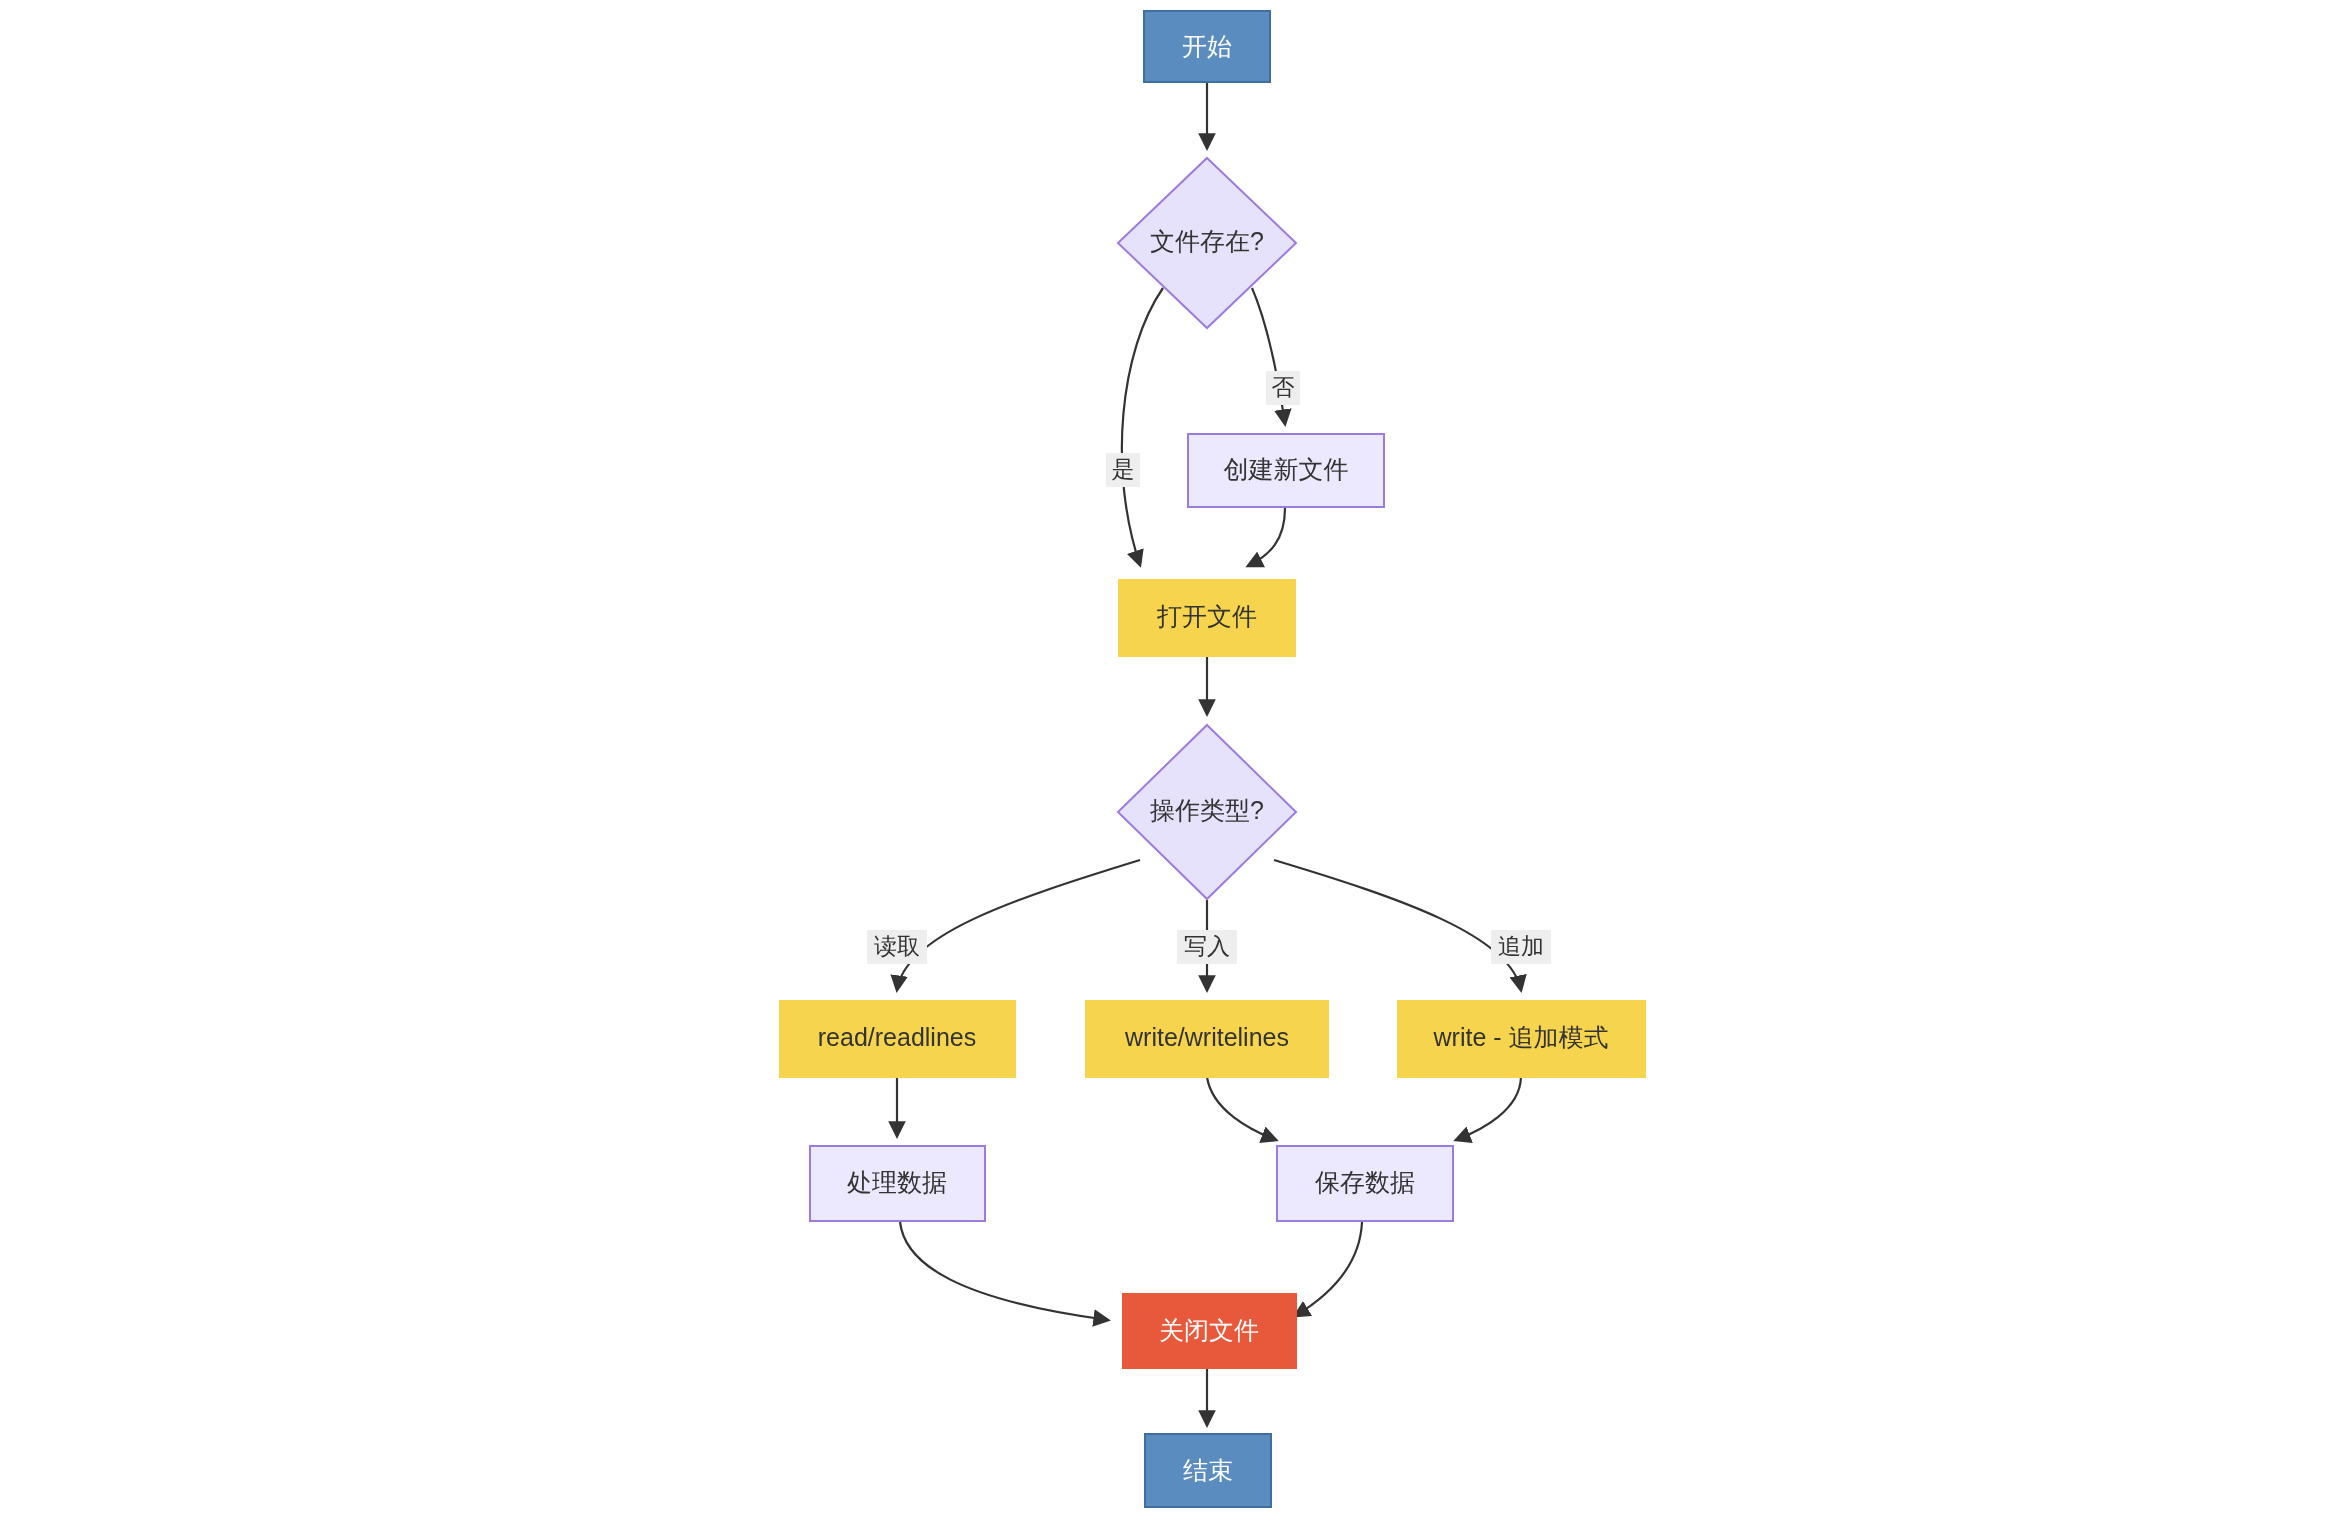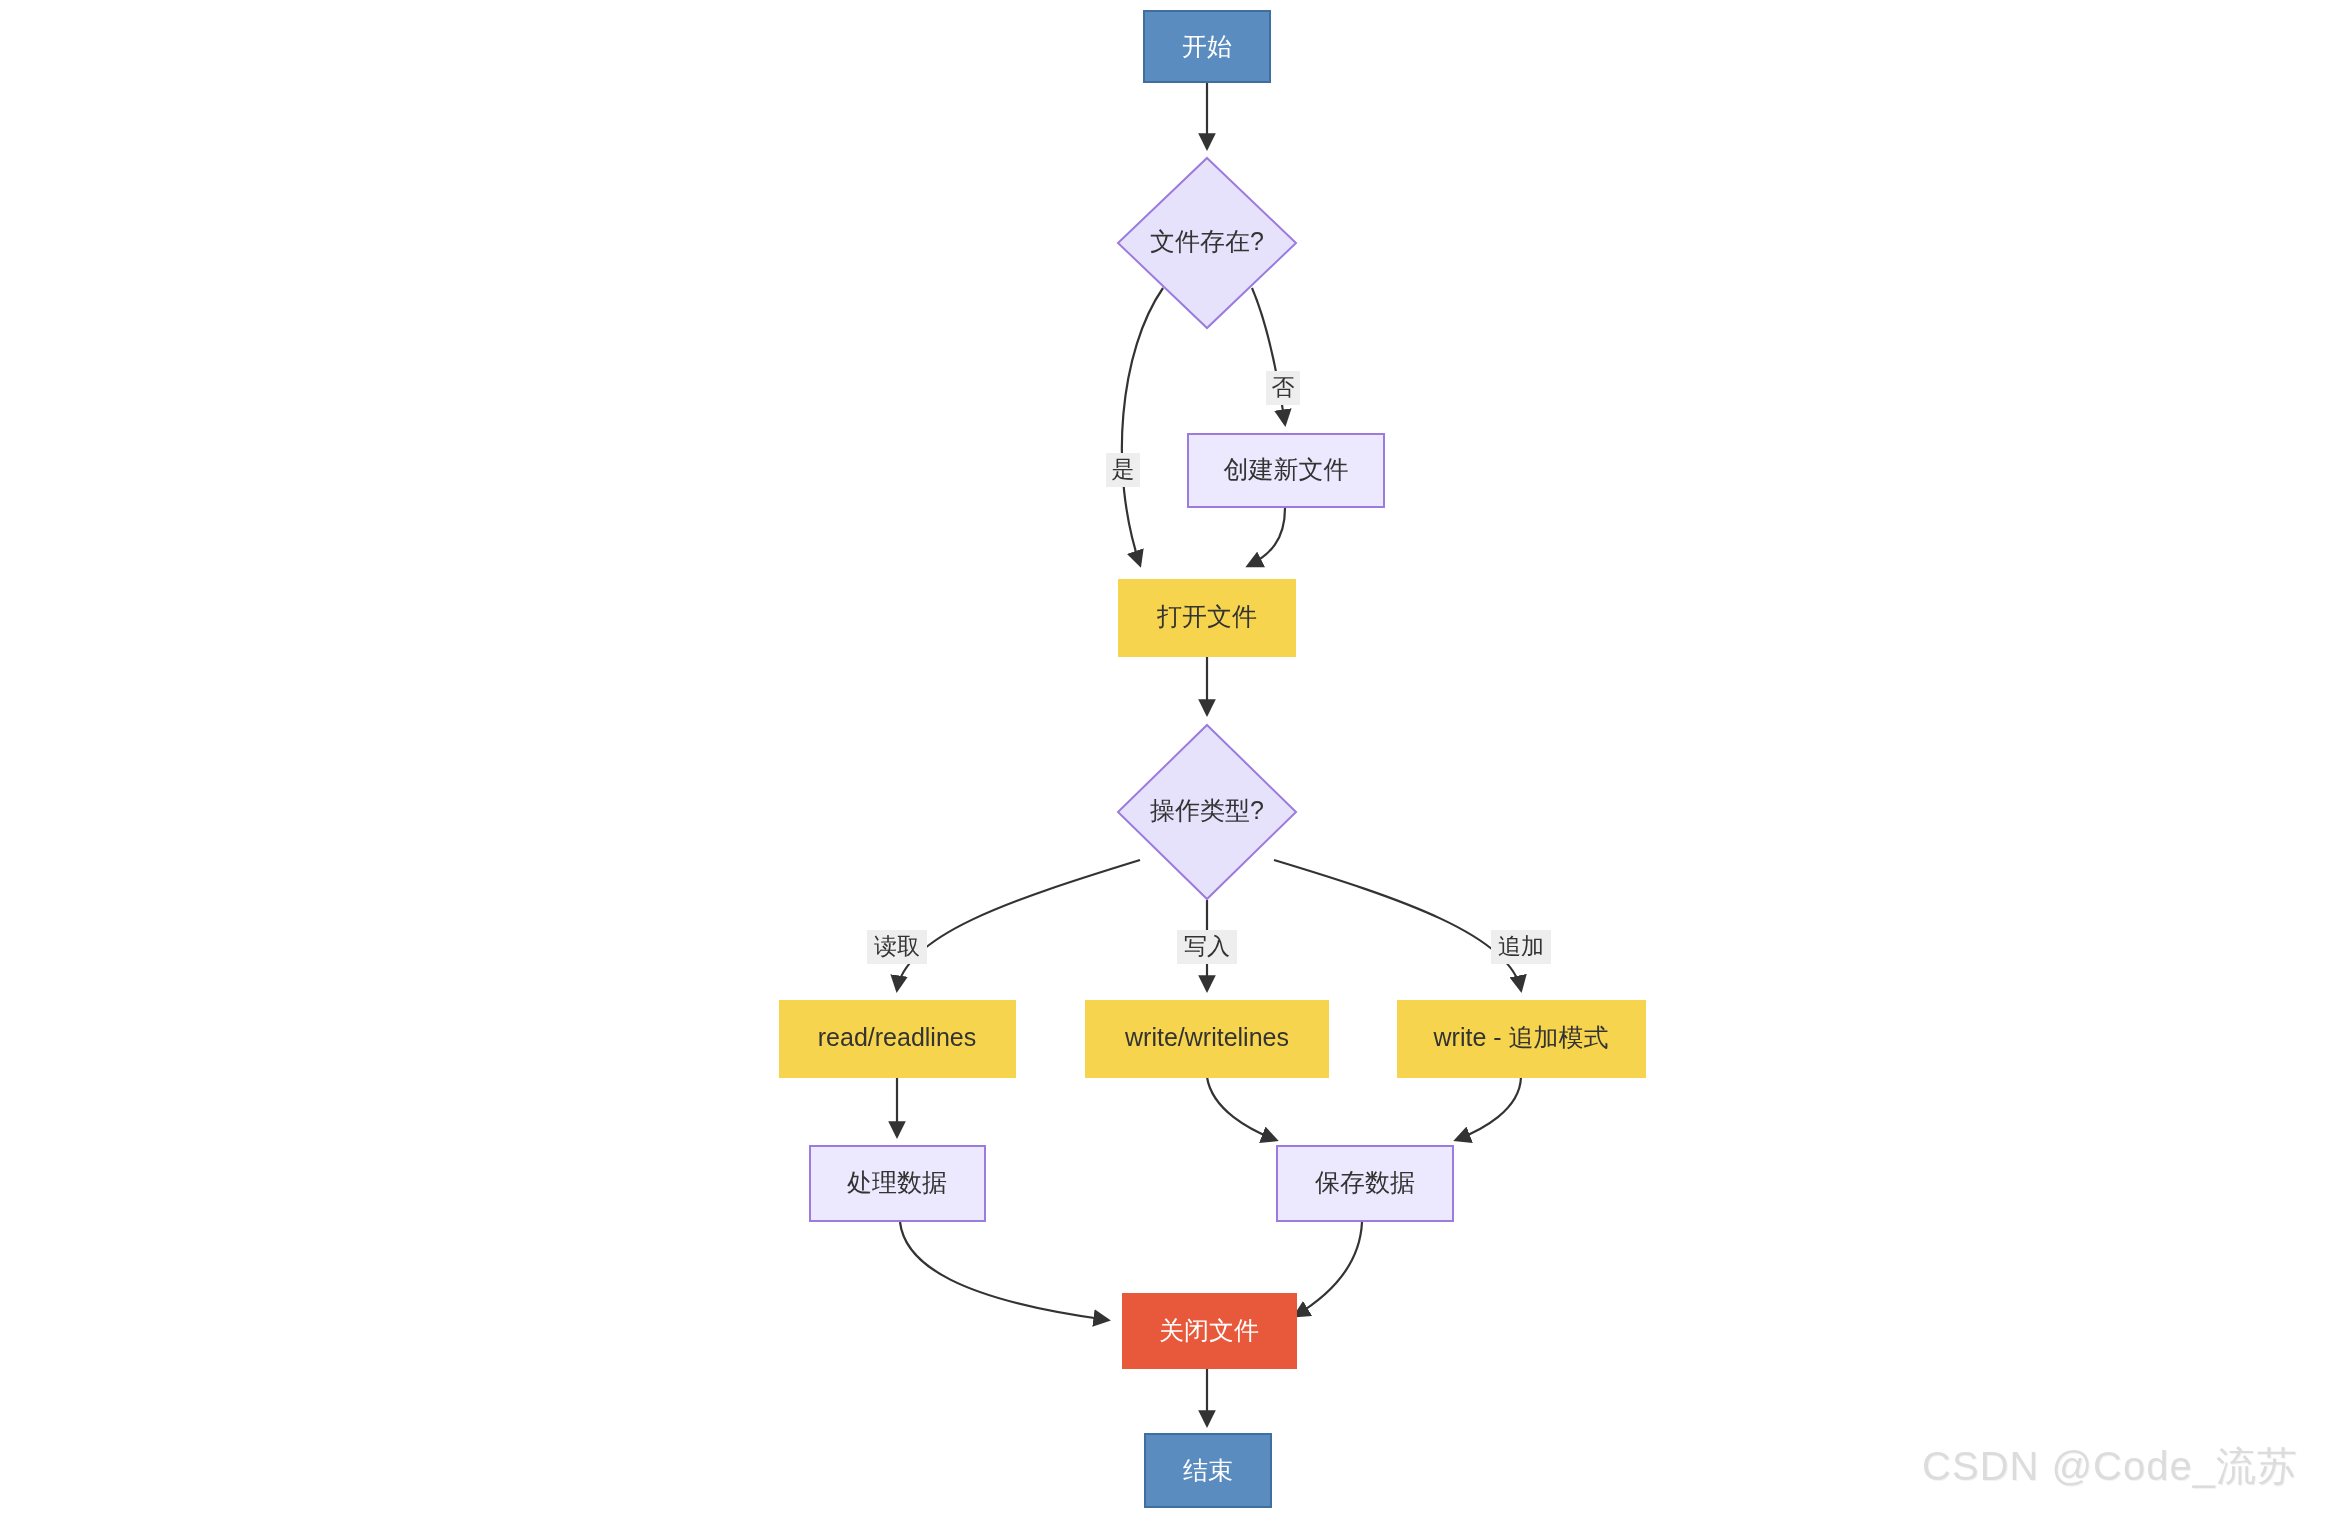--- a/index.html
+++ b/index.html
@@ -201,14 +201,13 @@
         <text class="node-label label-light" x="1209" y="1332">关闭文件</text>
       </g>
 
       <g>
         <rect class="node-shape node-rect-blue" x="1145" y="1434" width="126" height="73"></rect>
         <text class="node-label label-light" x="1208" y="1472">结束</text>
       </g>
     </g>
   </svg>
 
-  <div class="watermark">CSDN @Code_流苏</div>
 </div>
 
 </body></html>

